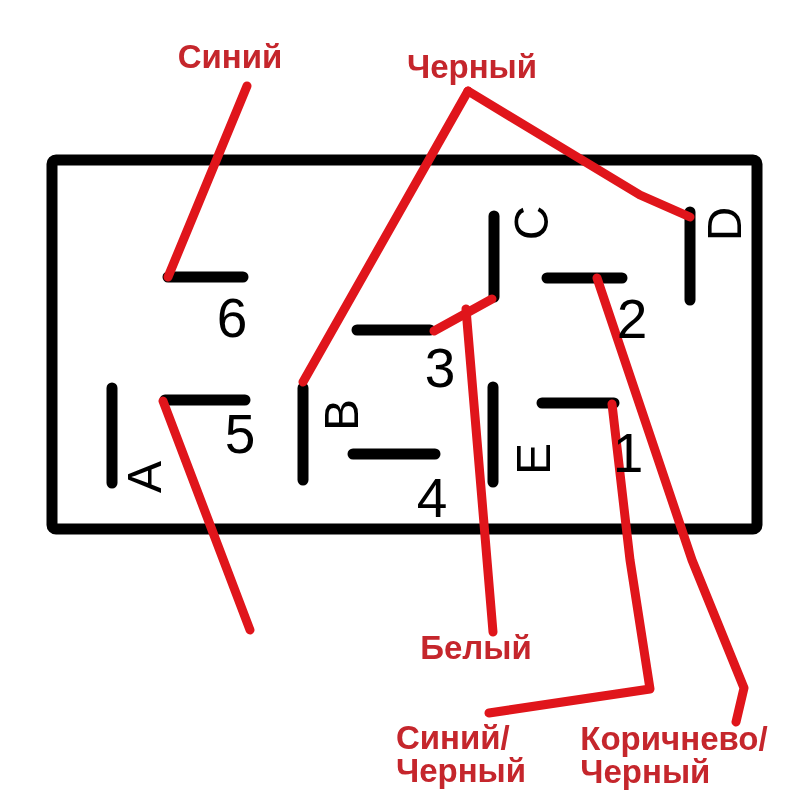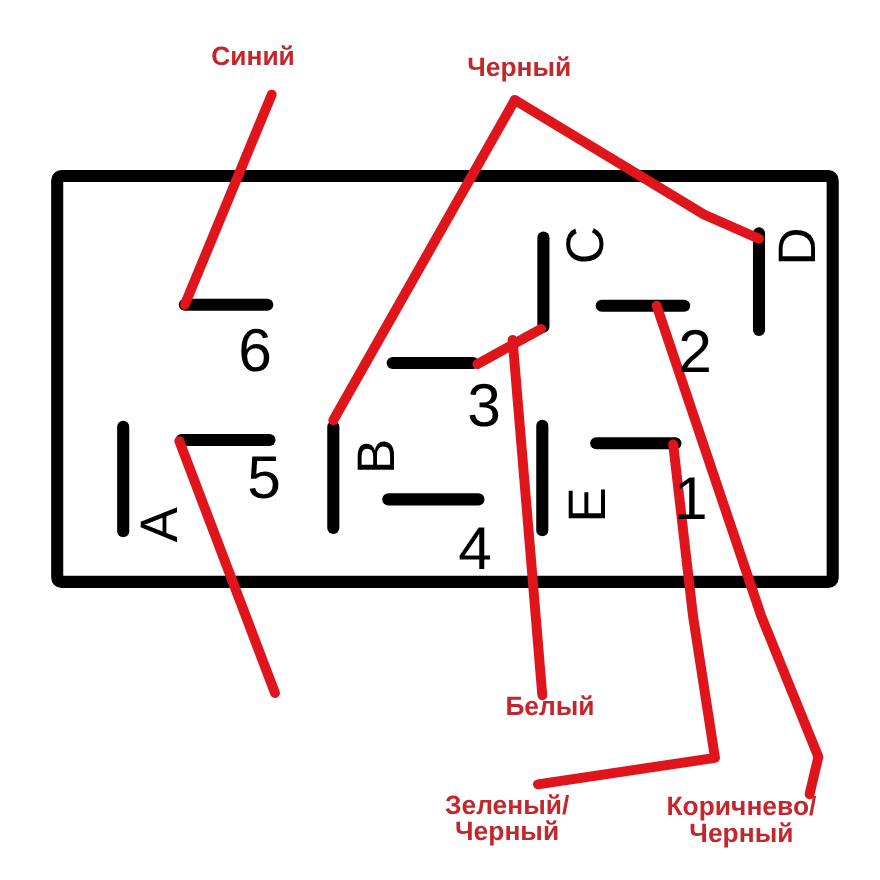--- a/index.html
+++ b/index.html
@@ -13,24 +13,23 @@
   svg{position:absolute;left:0;top:0;}
   .body-rect{fill:none;stroke:var(--black,#000);stroke-width:11;}
   .term{stroke:var(--black,#000);stroke-width:11;stroke-linecap:round;}
   .wire{fill:none;stroke:var(--line-red,#e0151b);stroke-width:9;stroke-linecap:round;stroke-linejoin:round;}
   .digit{fill:var(--black,#000);font-size:55px;text-anchor:middle;}
   .letter{fill:var(--black,#000);font-size:48px;text-anchor:middle;}
   .wire-label{
     position:absolute;
     transform:translateX(-50%);
     color:var(--label-red,#c5262c);
-    font-size:24px;
+    font-size:33px;
     font-weight:bold;
     line-height:1.0;
-    text-align:center;
     white-space:nowrap;
   }
   .wire-label span{display:block;}
 </style>
 </head>
 <body>
 
 <div class="stage">
 
   <svg width="800" height="800" viewBox="0 0 800 800">
@@ -76,26 +75,26 @@
     <span>Синий</span>
   </div>
 
   <div class="wire-label" style="left:472px;top:50px;">
     <span>Черный</span>
   </div>
 
   <div class="wire-label" style="left:245px;top:629px;">
   </div>
 
-  <div class="wire-label" style="left:476px;top:631px;margin-left:24px;">
+  <div class="wire-label" style="left:476px;top:631px;">
     <span>Белый</span>
   </div>
 
   <div class="wire-label" style="left:461px;top:721px;">
-    <span>Зеленый/</span>
+    <span>Синий/</span>
     <span>Черный</span>
   </div>
 
   <div class="wire-label" style="left:674px;top:722px;">
     <span>Коричнево/</span>
     <span>Черный</span>
   </div>
 
 </div>
 

